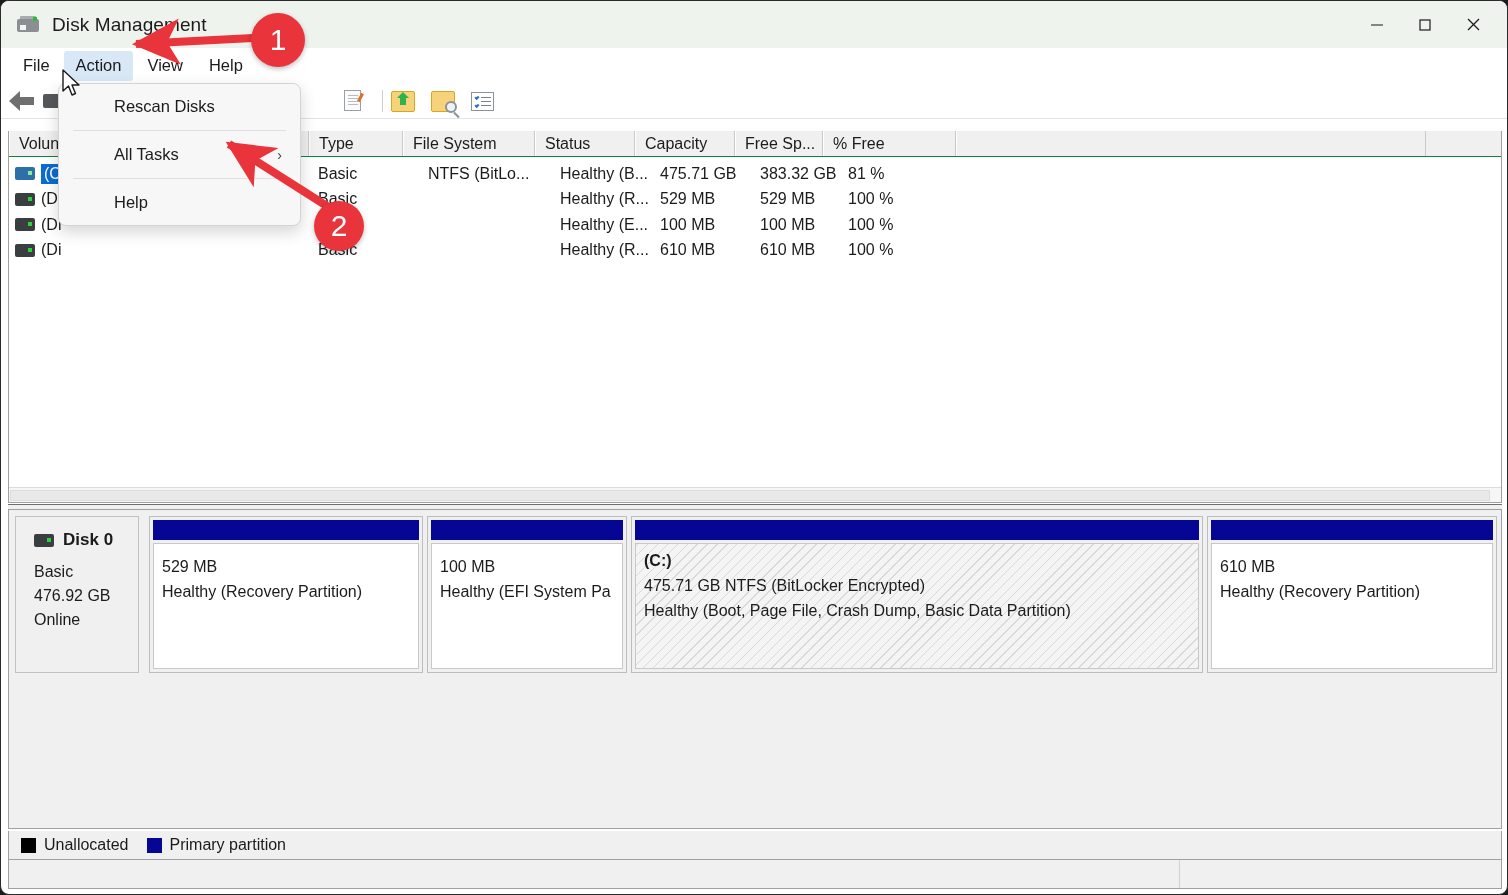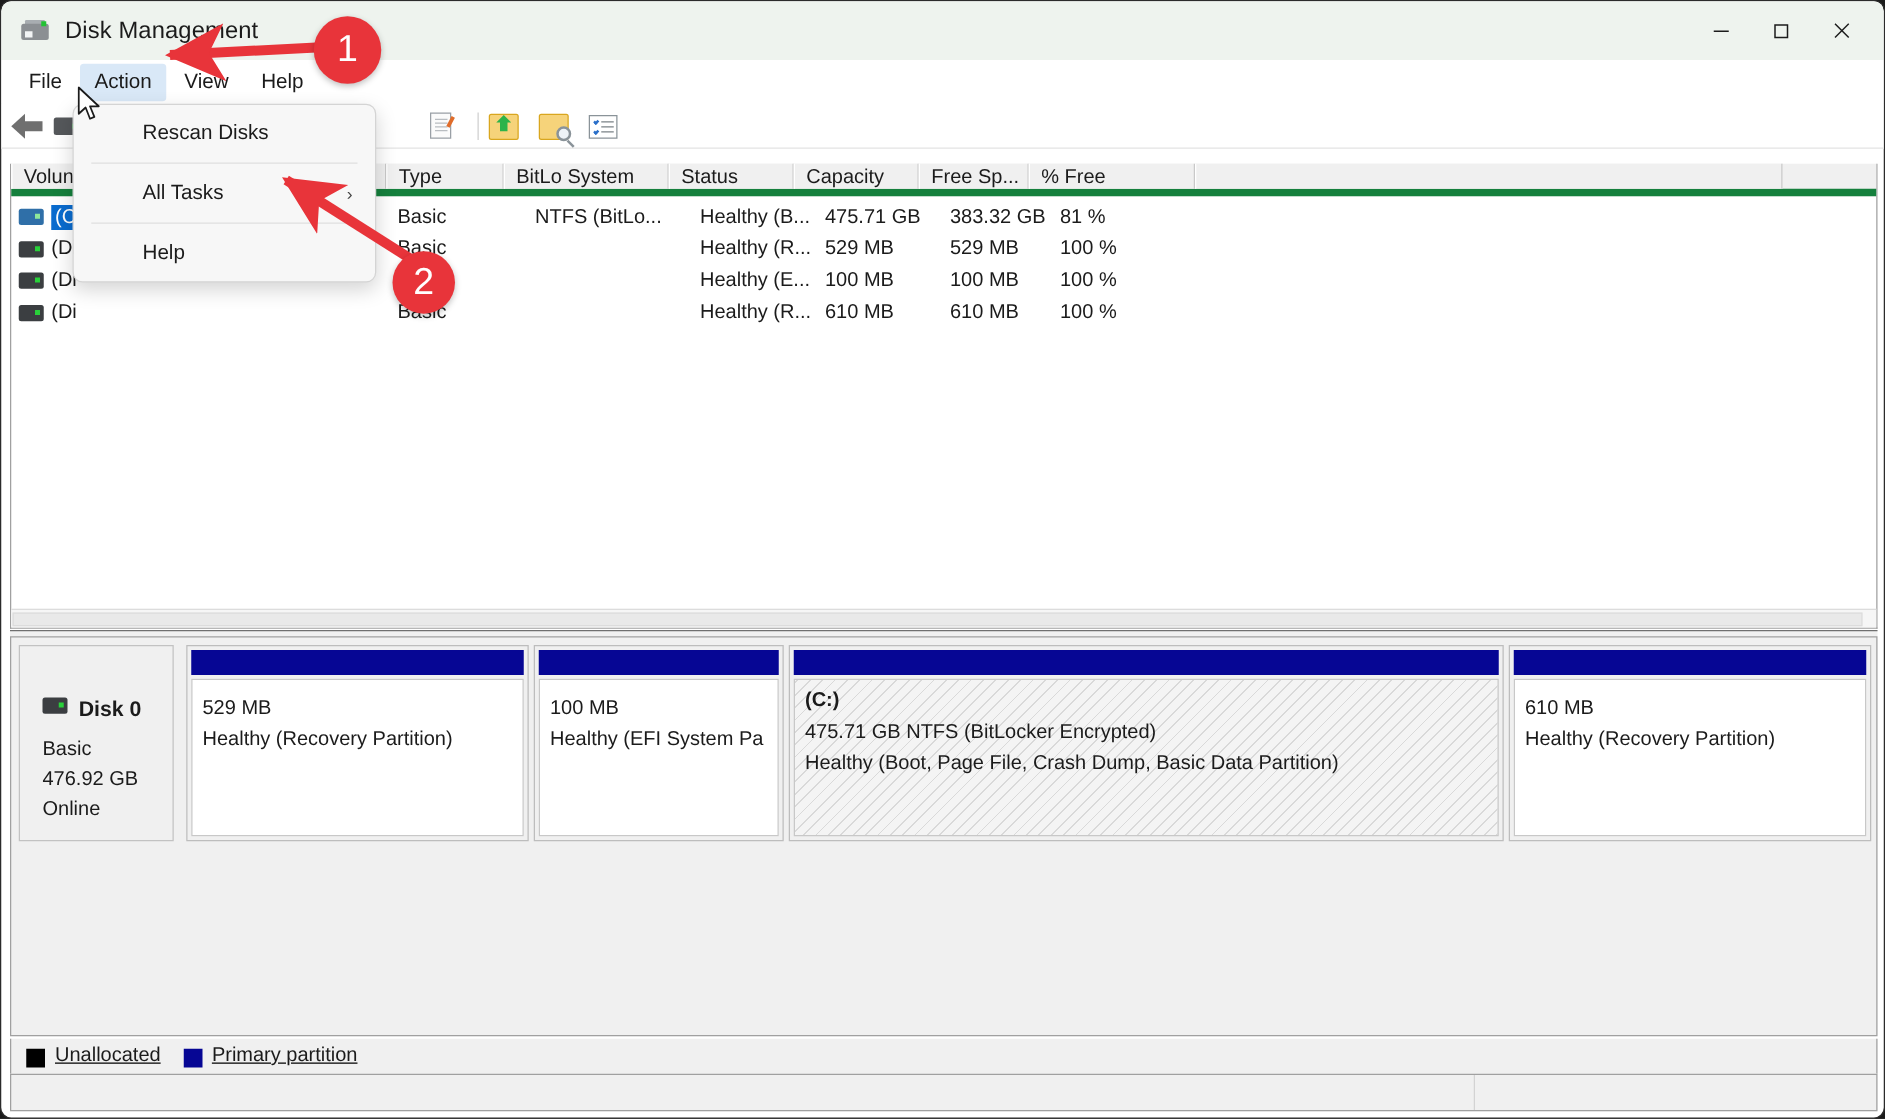--- a/index.html
+++ b/index.html
@@ -161,21 +161,21 @@
   #listpane {
     position: absolute; left: 7px; top: 130px;
     width: 1494px; height: 372px;
     background: #ffffff;
     border: 1px solid #a0a0a0;
     border-top: none;
   }
   #listheader {
     display: flex; height: 26px;
     background: #f0f0f0;
-    border-bottom: 6px solid #15803d;
+    border-bottom: 1px solid #15803d;
   }
   .hcell {
     font-size: 16px; color: #1b1b1b;
     padding: 1px 0 0 9px;
     border-right: 1px solid #c9c9c9;
     border-left: 1px solid #ffffff;
     display: flex; align-items: center;
     background: #f0f0f0;
     overflow: hidden; white-space: nowrap;
   }
@@ -228,21 +228,21 @@
     overflow: hidden;
   }
   #diskrow { position: absolute; left: 0; top: 6px; height: 157px; width: 100%; display: flex; }
   #diskinfo {
     width: 162px; height: 157px;
     background: #f0f0f0;
     border: 1px solid #c2c2c2;
     margin-left: 6px;
     padding: 13px 0 0 18px;
   }
-  #diskinfo .dline1 { display: flex; margin-bottom: 10px; margin-top: 28px; }
+  #diskinfo .dline1 { display: flex; align-items: center; margin-bottom: 10px; }
   #diskinfo .dico {
     width: 20px; height: 13px; background: #3b3e41; border-radius: 2px;
     position: relative; margin-right: 9px;
   }
   #diskinfo .dico::after { content:""; position:absolute; right:3px; top:4px; width:4px;height:4px;background:#29d13a; }
   #diskinfo .dname { font-size: 17px; font-weight: bold; color: #1b1b1b; }
   #diskinfo .dtxt { font-size: 16px; color: #1b1b1b; line-height: 24px; }
 
   #parts { display: flex; margin-left: 10px; flex: 1; padding-right: 4px; }
   .part {
@@ -275,21 +275,21 @@
   
   #legend {
     position: absolute; left: 7px; top: 830px;
     width: 1494px; height: 28px;
     background: #f0f0f0;
     border-left: 1px solid #a0a0a0;
     border-right: 1px solid #a0a0a0;
     display: flex; align-items: center;
     padding-left: 12px;
   }
-  .lg { display: flex; align-items: flex-end; margin-right: 18px; text-decoration: underline; }
+  .lg { display: flex; align-items: center; margin-right: 18px; }
   .lg .sw { width: 15px; height: 15px; margin-right: 8px; }
   .lg .tx { font-size: 16px; color: #1b1b1b; }
 
   #statusbar {
     position: absolute; left: 7px; top: 858px;
     width: 1494px; height: 30px;
     background: #f0f0f0;
     border: 1px solid #a0a0a0;
   }
   #statusbar .seg {
@@ -407,21 +407,21 @@
           <div class="chk"></div>
           <div class="chk2"></div>
         </div>
     </div>
   </div>
 
   <div id="listpane">
     <div id="listheader">
       <div class="hcell" style="width:300px">Volun</div>
       <div class="hcell" style="width:94px">Type</div>
-      <div class="hcell" style="width:132px">BitLo System</div>
+      <div class="hcell" style="width:132px">File System</div>
       <div class="hcell" style="width:100px">Status</div>
       <div class="hcell" style="width:100px">Capacity</div>
       <div class="hcell" style="width:88px">Free Sp...</div>
       <div class="hcell" style="width:133px">% Free</div>
       <div class="hcell" style="width:470px"></div>
     </div>
 
     <div id="listbody">
       <div class="vrow selected" style="margin-top:4px">
         <div class="vcell vol" style="width:300px">

